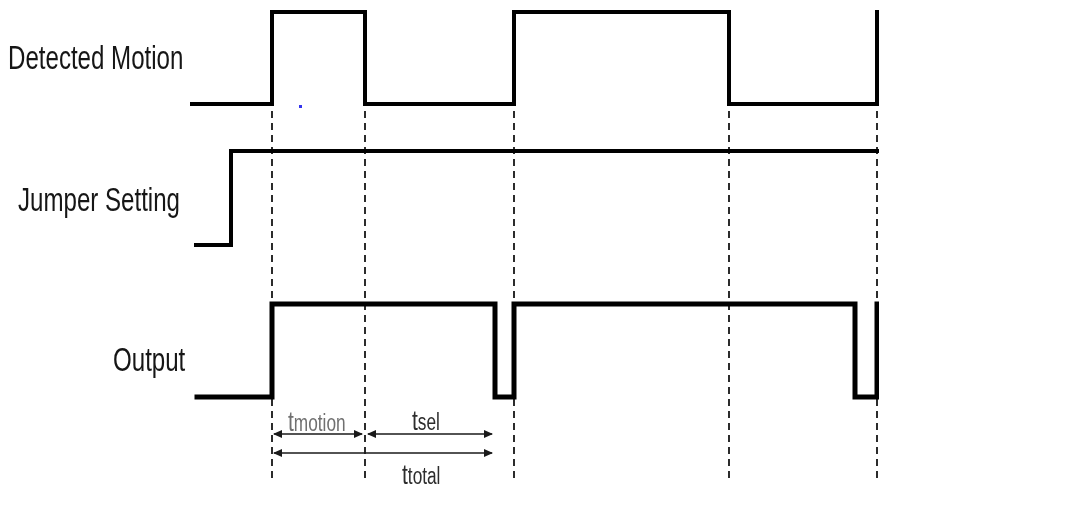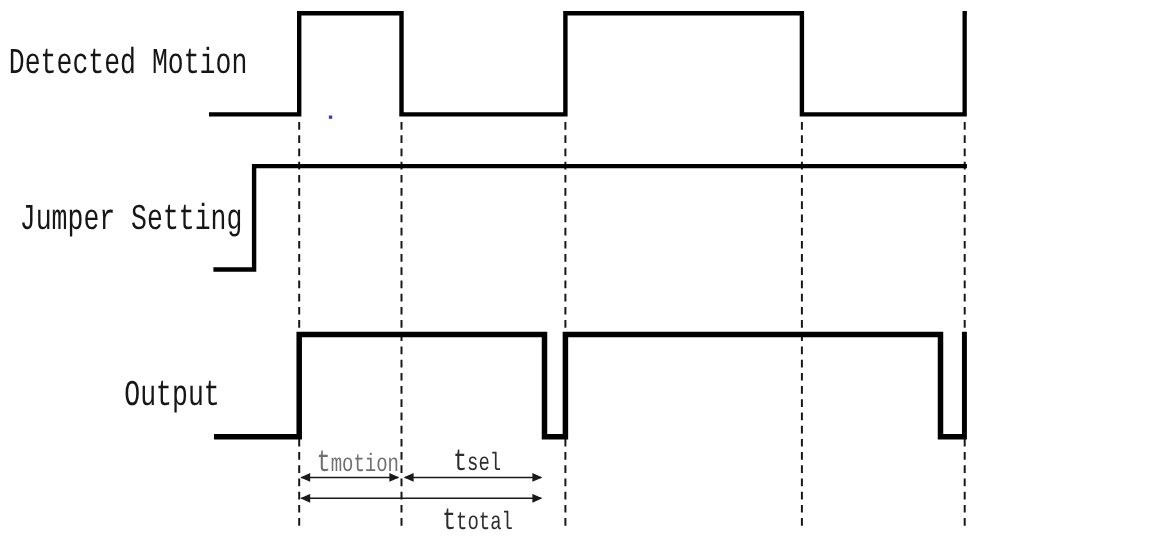--- a/index.html
+++ b/index.html
@@ -1,18 +1,18 @@
 <!DOCTYPE html>
 <html><head>
 <meta charset="utf-8">
 <style>
   html,body{margin:0;padding:0;background:#ffffff;}
   .canvas{
     position:relative;width:879px;height:506px;background:#ffffff;
-    overflow:hidden;font-family:Liberation Mono, monospace;
+    overflow:hidden;font-family:Liberation Sans, sans-serif;
   }
   .canvas svg{position:absolute;left:0;top:0;}
   .sig-label{
     position:absolute;font-size:33px;line-height:1;color:#161616;
     transform:scaleX(0.73);transform-origin:0 0;white-space:nowrap;
   }
   .t-label{
     position:absolute;font-size:28px;line-height:1;color:#2d2d2d;
     transform:scaleX(0.75);transform-origin:0 0;white-space:nowrap;
   }

